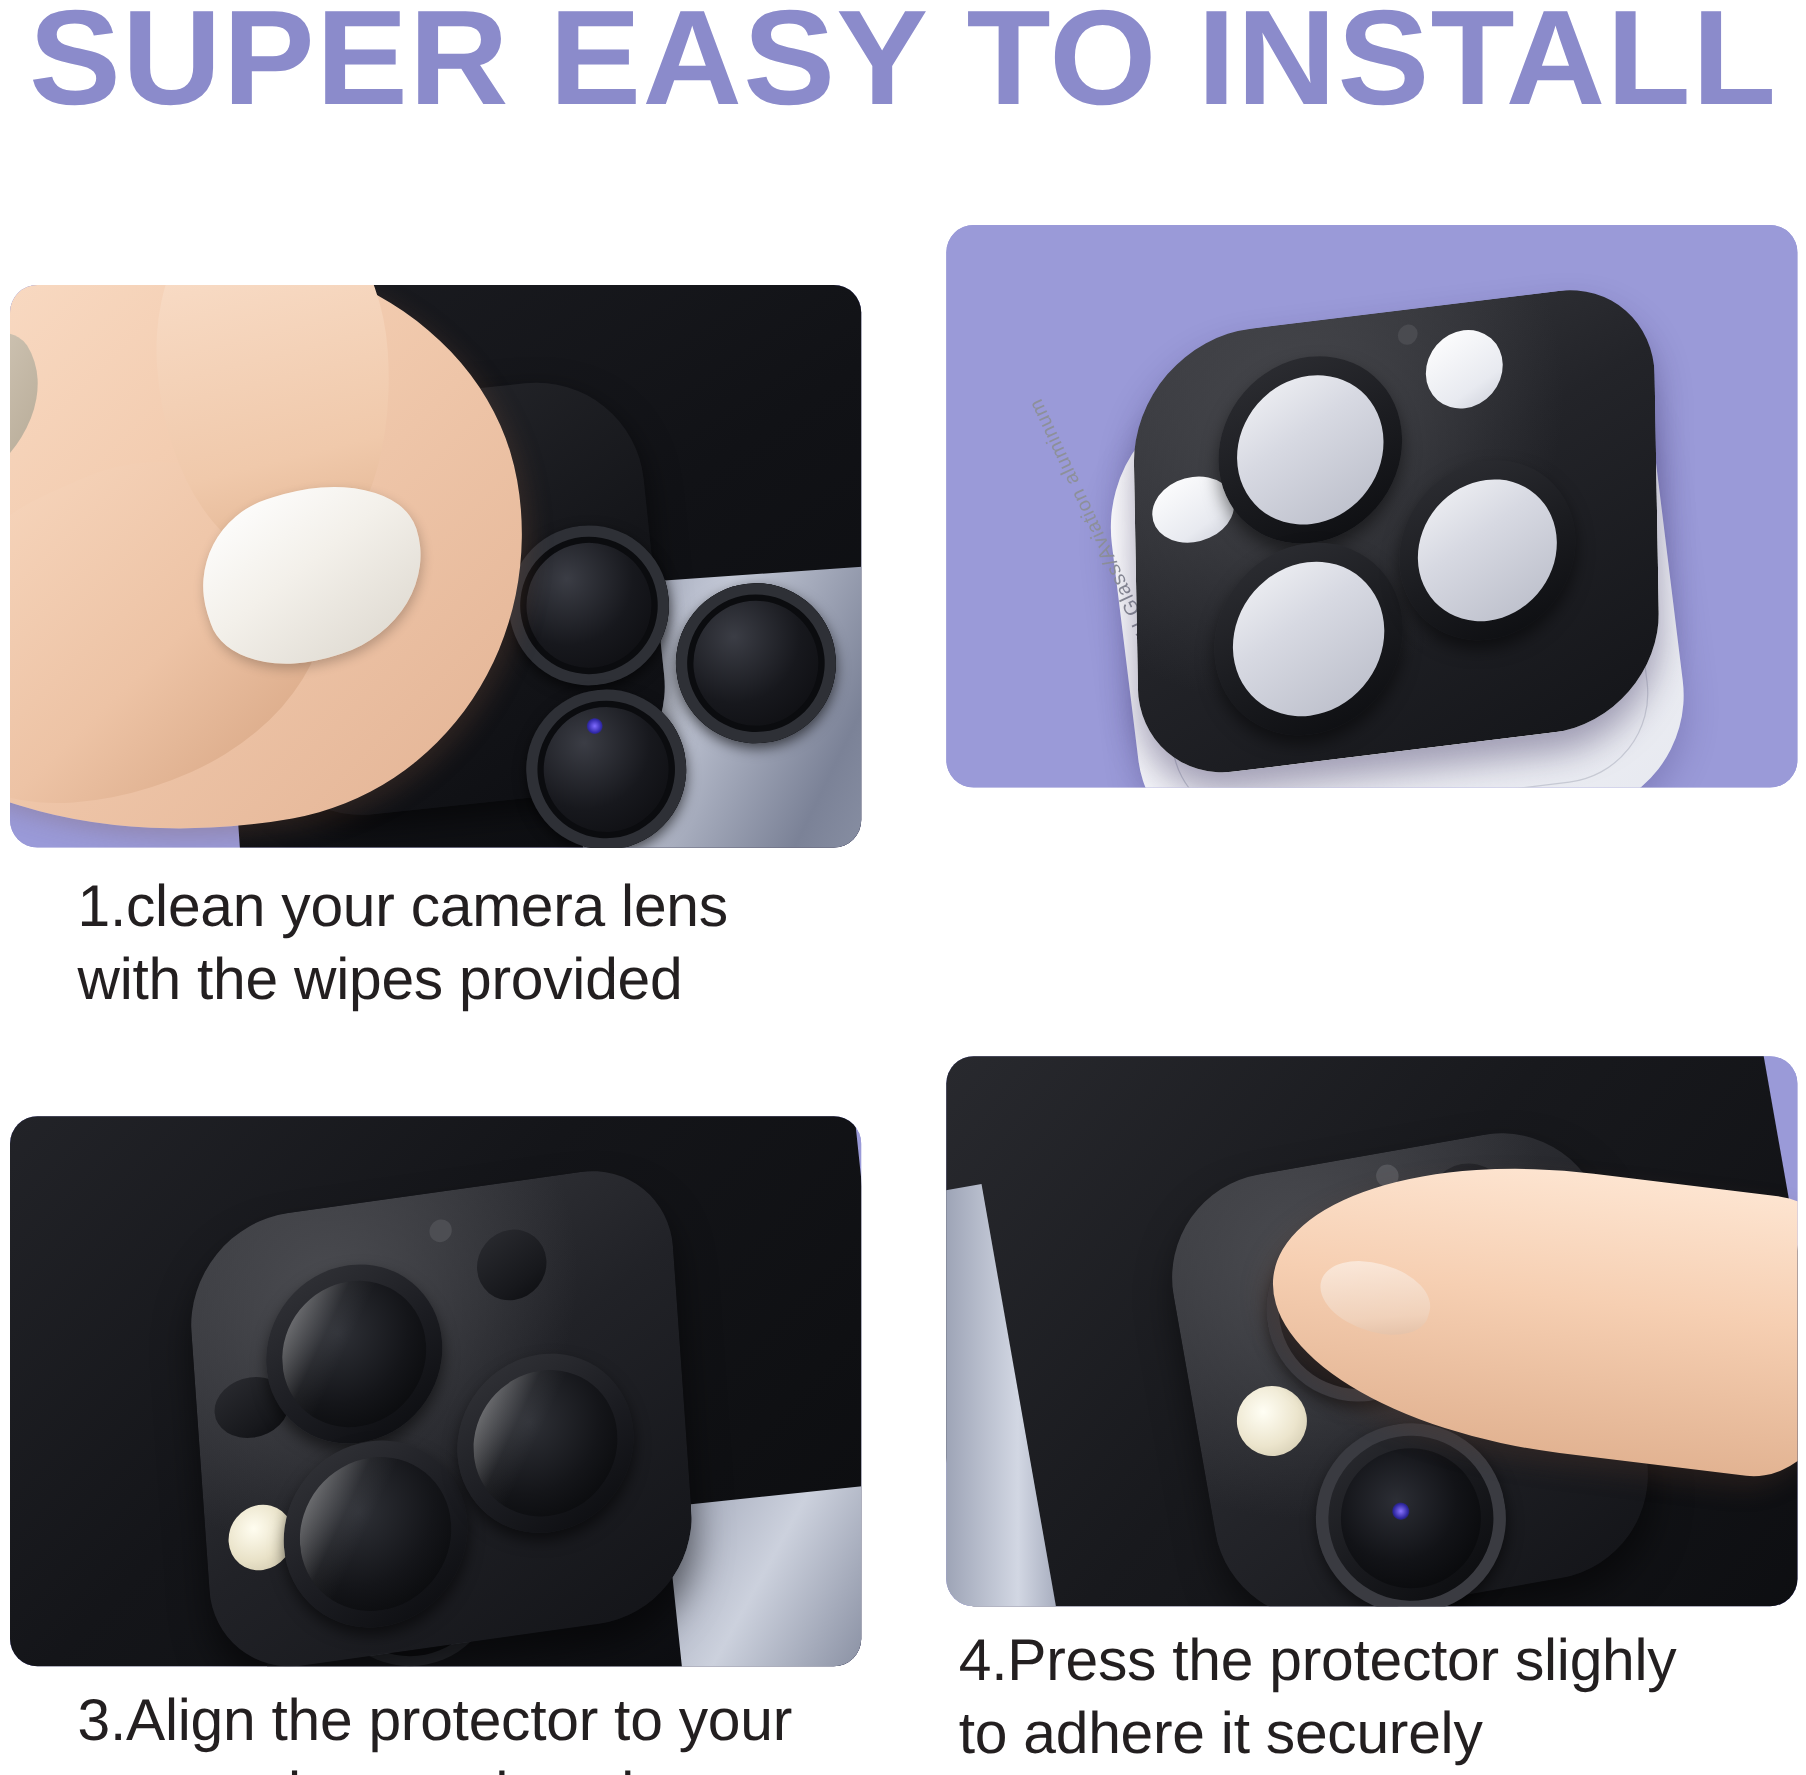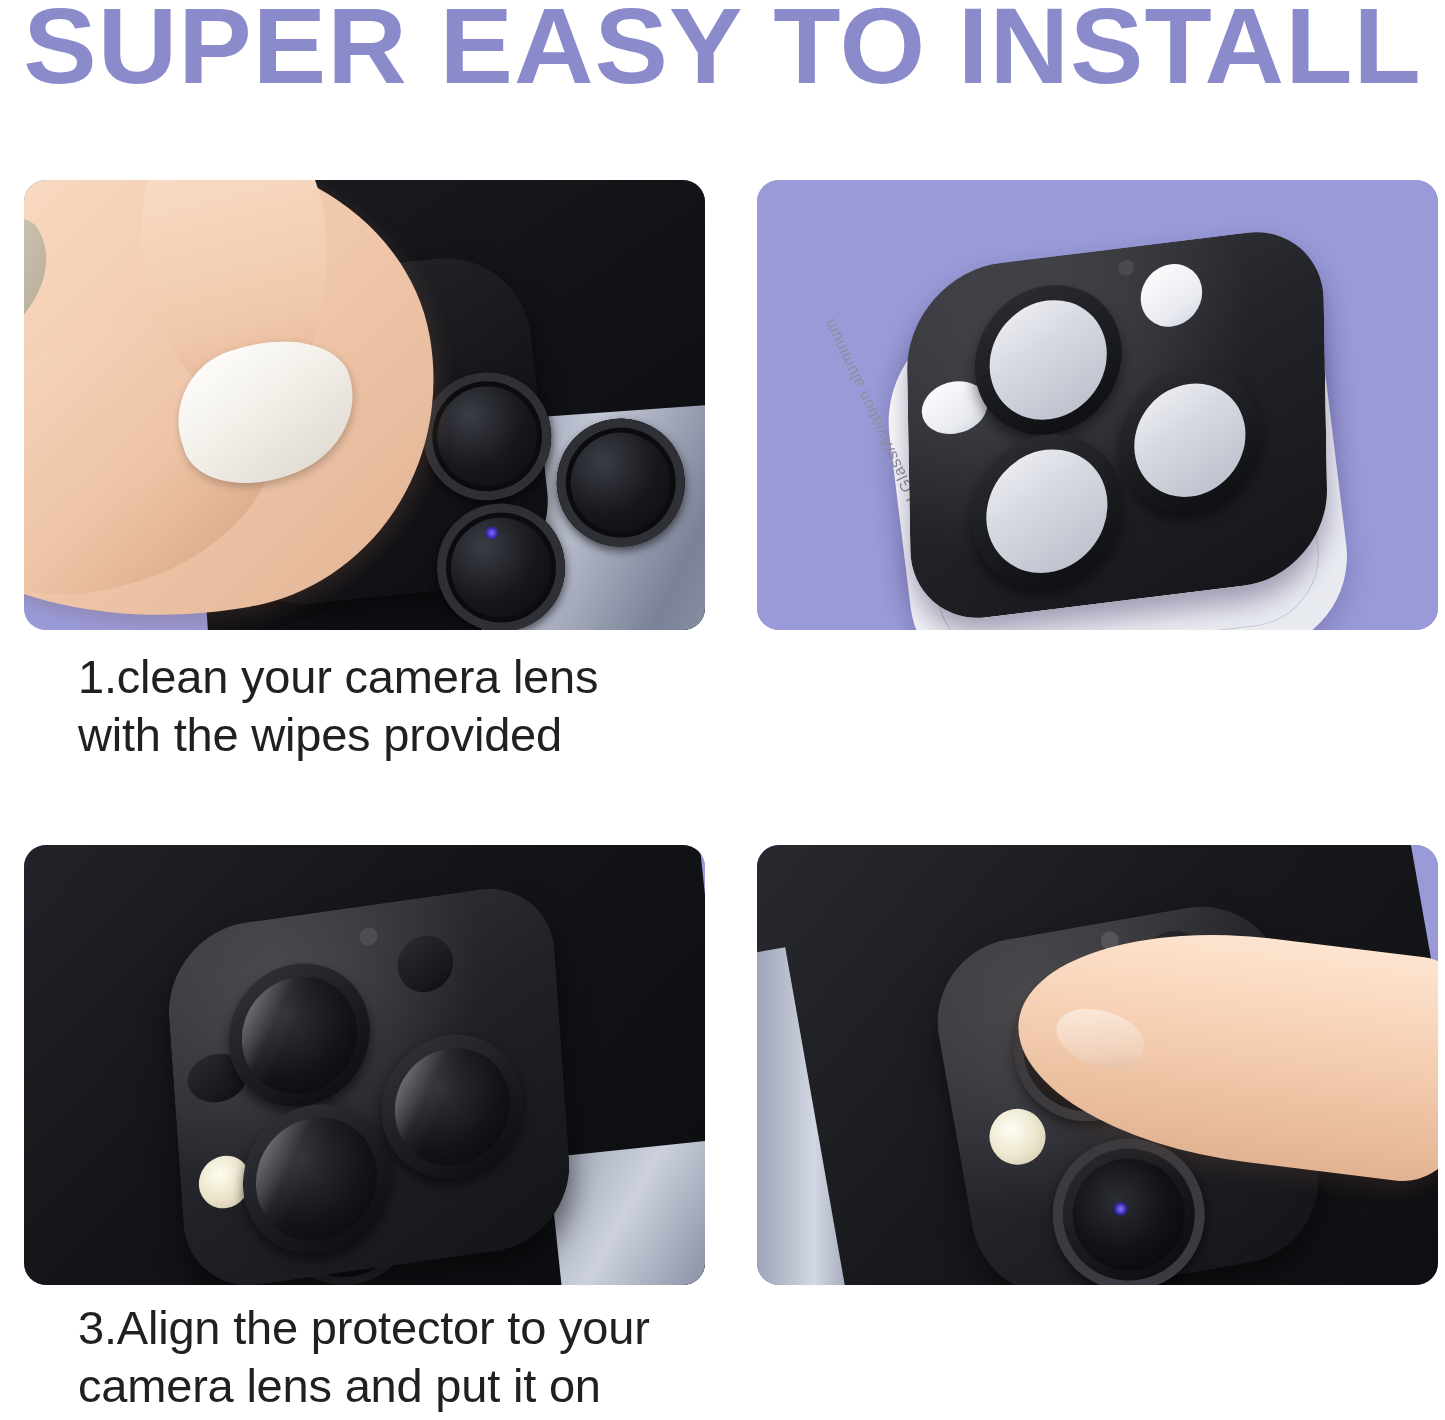--- a/index.html
+++ b/index.html
@@ -47,21 +47,21 @@
     left: 0;
     top: 0;
     width: 1445px;
     height: 1420px;
   }
 
   .step {
     position: absolute;
     width: 681px;
   }
-  .step.col-left  { left: 24px; }
+  .step.col-left  { left: 8px; margin-top: 48px; }
   .step.col-right { left: 757px; }
   .step.row-top    { top: 180px; }
   .step.row-bottom { top: 845px; }
 
   .photo {
     position: relative;
     width: 681px;
     height: 450px;
     border-radius: 22px;
     overflow: hidden;
@@ -528,16 +528,18 @@
           </div>
           <div class="p4-ring b">
             <i></i>
             <div class="p4-flare" style="left:62px; top:62px;"></div>
           </div>
         </div>
 
         <div class="p4-finger"></div>
         <div class="p4-nail"></div>
       </div>
+      <div class="caption">4.Press the protector slighly
+to adhere it securely</div>
     </div>
 
   </div>
 </div>
 
 </body></html>

